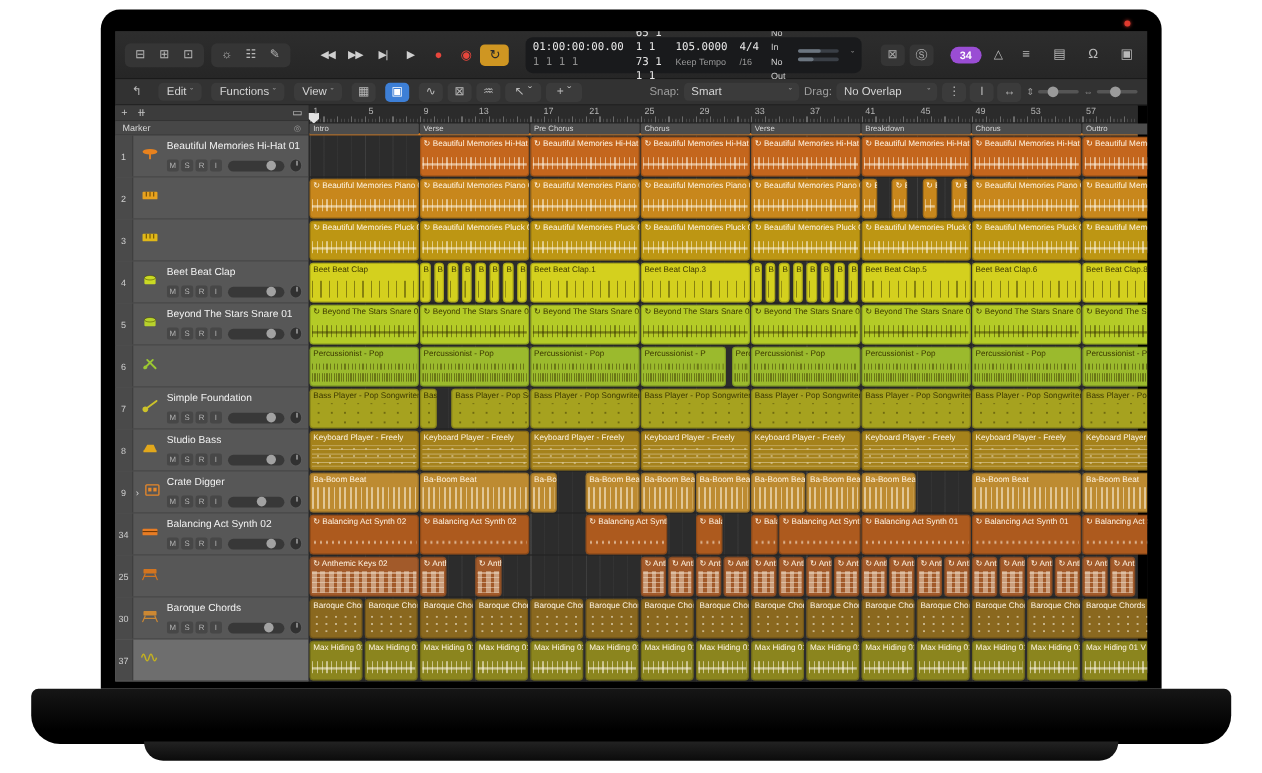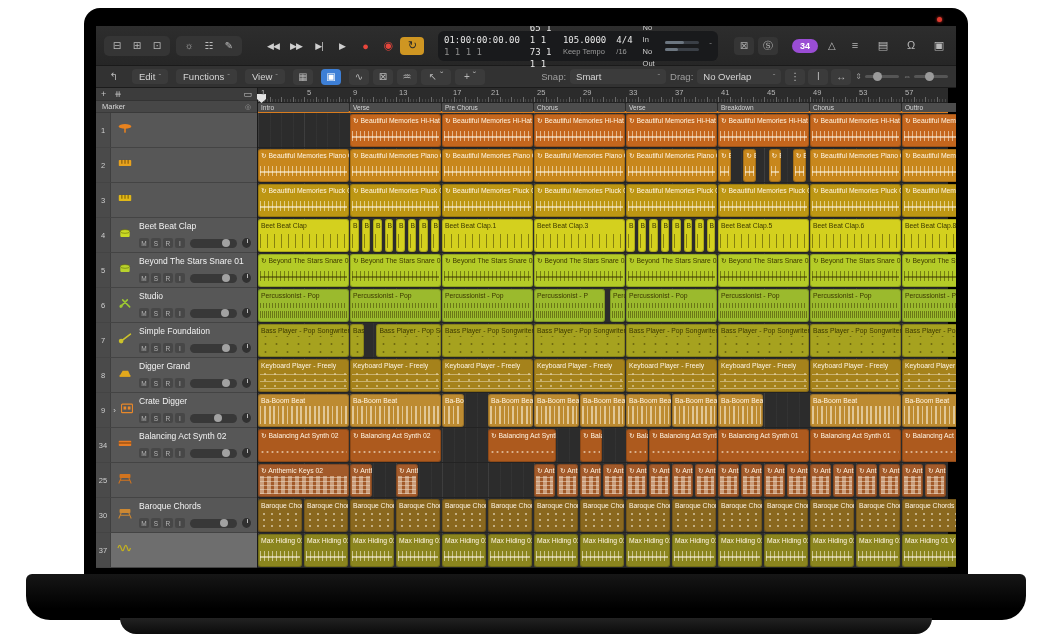--- a/index.html
+++ b/index.html
@@ -278,20 +278,33 @@
           </div>
           <div id="trackrows">
               <div class="trow">
                 <div class="tnum">1</div>
                 <div class="ticon">
                   <span><svg width="20" height="14" viewBox="0 0 24 18">
                       <ellipse cx="12" cy="7" rx="8" ry="3" fill="#e8821e"></ellipse>
                       <rect x="11" y="9" width="2" height="6" fill="#e8821e"></rect>
                     </svg></span>
                 </div>
+                <div class="tbody">
+                  <div class="tname">Beautiful Memories Hi-Hat 01</div>
+                  <div class="tctrl">
+                    <div class="mbtn">M</div>
+                    <div class="mbtn">S</div>
+                    <div class="mbtn">R</div>
+                    <div class="mbtn">I</div>
+                    <div class="vslid">
+                      <div class="vknob" style="left: 31.68px;"></div>
+                    </div>
+                    <div class="pan"></div>
+                  </div>
+                </div>
               </div>
               <div class="trow">
                 <div class="tnum">2</div>
                 <div class="ticon">
                   <span><svg width="20" height="14" viewBox="0 0 24 18">
                       <rect x="4" y="5" width="16" height="8" rx="1" fill="#e8a21e"></rect>
                       <path d="M8 5v5M12 5v5M16 5v5" stroke="#5a3c00" stroke-width="1"></path>
                     </svg></span>
                 </div>
               </div>
@@ -349,33 +362,20 @@
                 </div>
               </div>
               <div class="trow">
                 <div class="tnum">6</div>
                 <div class="ticon">
                   <span><svg width="20" height="14" viewBox="0 0 24 18">
                       <path d="M6 14L15 5M9 5l9 9" stroke="#9cc832" stroke-width="2" stroke-linecap="round"></path>
                       <circle cx="7" cy="13" r="2" fill="#9cc832"></circle>
                     </svg></span>
                 </div>
-                <div class="tbody">
-                  <div class="tname">Studio</div>
-                  <div class="tctrl">
-                    <div class="mbtn">M</div>
-                    <div class="mbtn">S</div>
-                    <div class="mbtn">R</div>
-                    <div class="mbtn">I</div>
-                    <div class="vslid">
-                      <div class="vknob" style="left: 30.8px;"></div>
-                    </div>
-                    <div class="pan"></div>
-                  </div>
-                </div>
               </div>
               <div class="trow">
                 <div class="tnum">7</div>
                 <div class="ticon">
                   <span><svg width="20" height="14" viewBox="0 0 24 18">
                       <path d="M7 13L19 4" stroke="#ccc22a" stroke-width="2" stroke-linecap="round"></path>
                       <circle cx="7" cy="13" r="3" fill="#ccc22a"></circle>
                     </svg></span>
                 </div>
                 <div class="tbody">
@@ -394,21 +394,21 @@
               </div>
               <div class="trow">
                 <div class="tnum">8</div>
                 <div class="ticon">
                   <span><svg width="20" height="14" viewBox="0 0 24 18">
                       <path d="M5 13h14l-3-7H9z" fill="#e2a81c"></path>
                       <rect x="5" y="12" width="14" height="2" fill="#e2a81c"></rect>
                     </svg></span>
                 </div>
                 <div class="tbody">
-                  <div class="tname">Digger Grand</div>
+                  <div class="tname">Studio Bass</div>
                   <div class="tctrl">
                     <div class="mbtn">M</div>
                     <div class="mbtn">S</div>
                     <div class="mbtn">R</div>
                     <div class="mbtn">I</div>
                     <div class="vslid">
                       <div class="vknob" style="left: 31.68px;"></div>
                     </div>
                     <div class="pan"></div>
                   </div>

